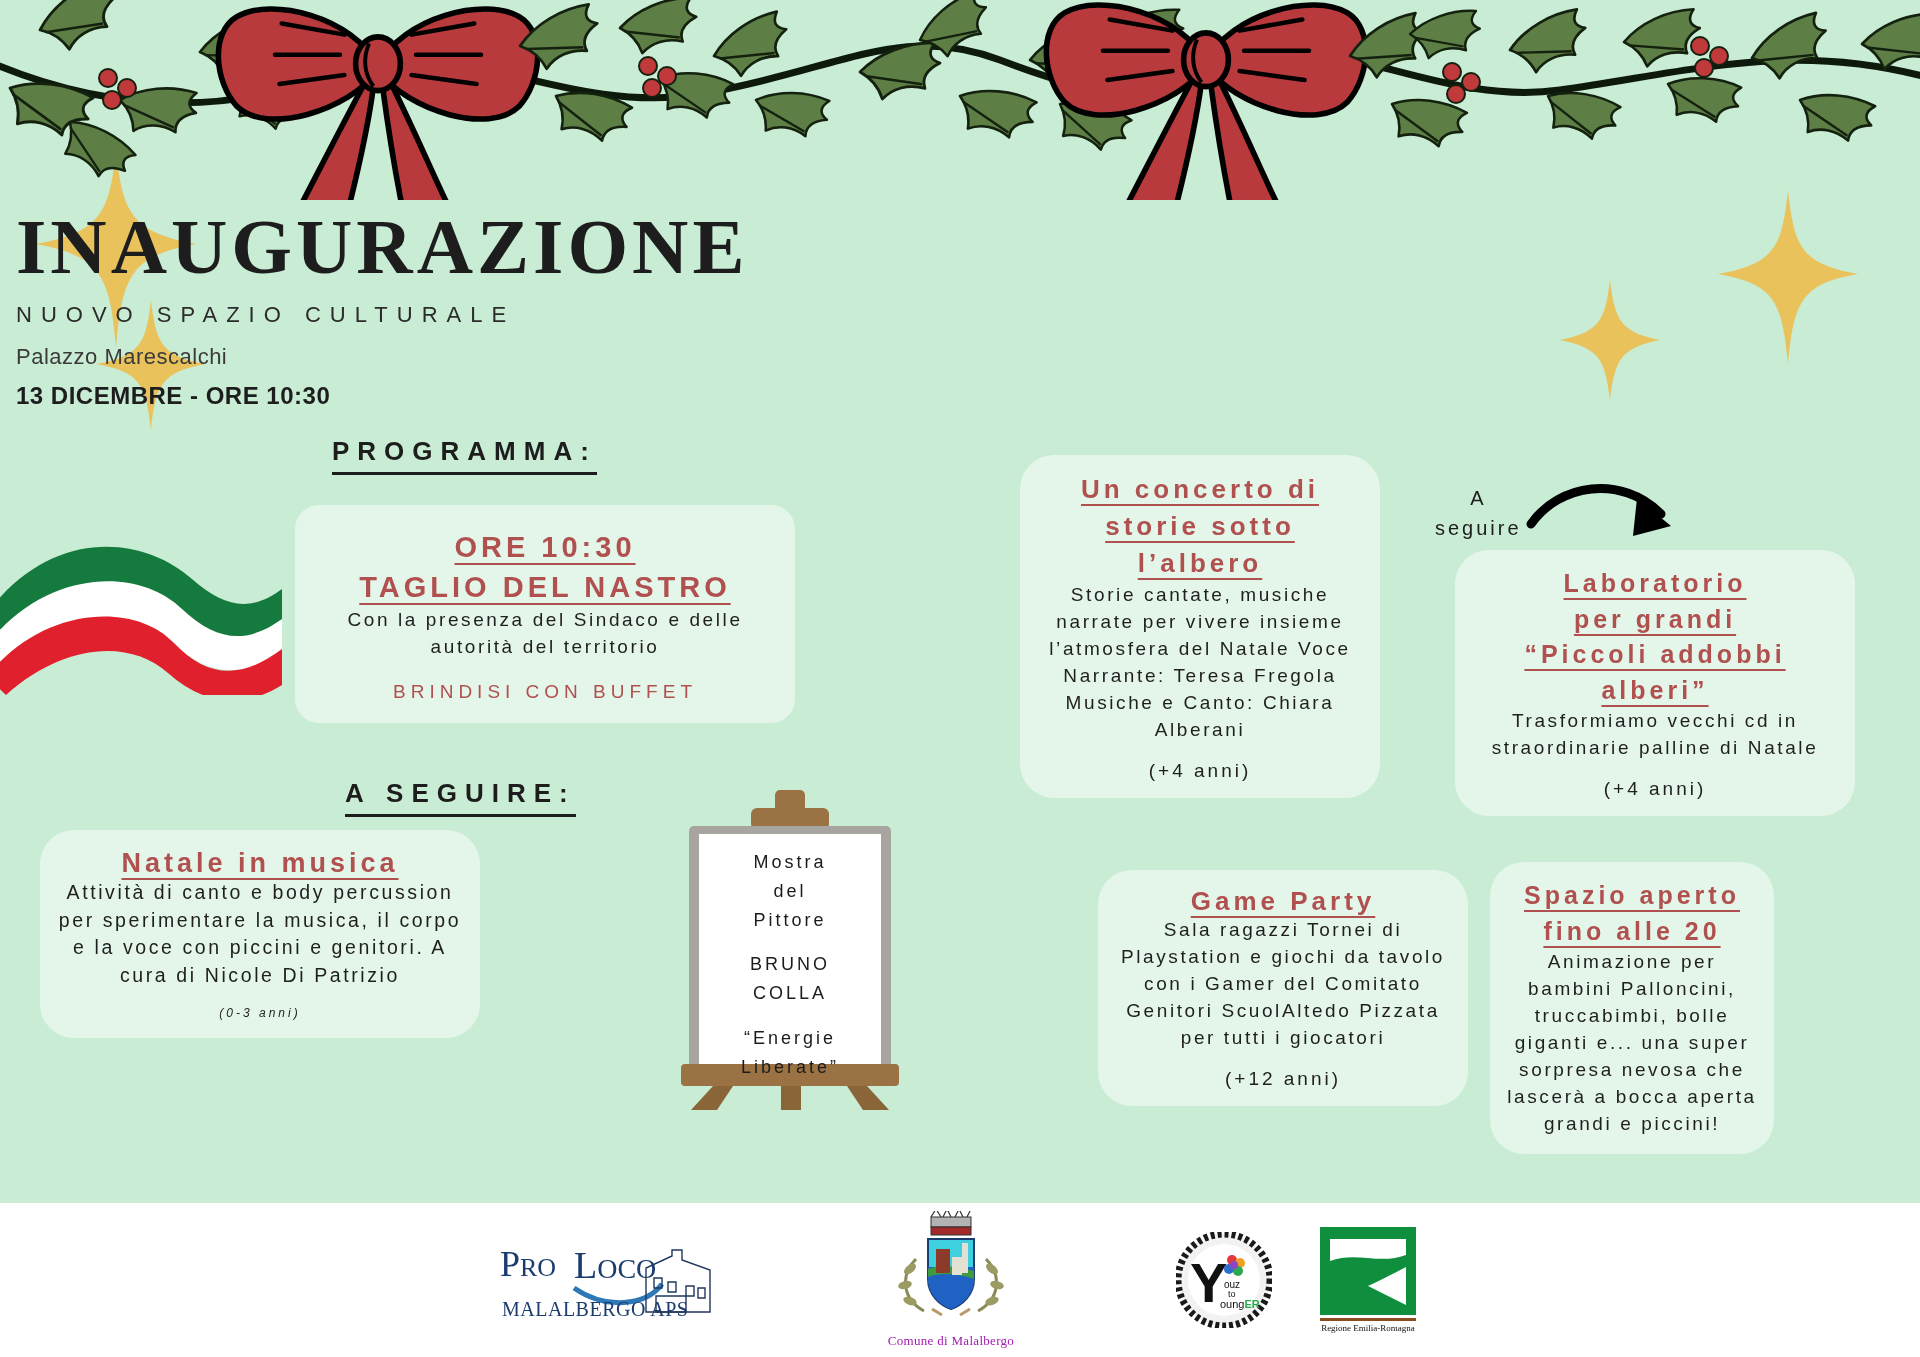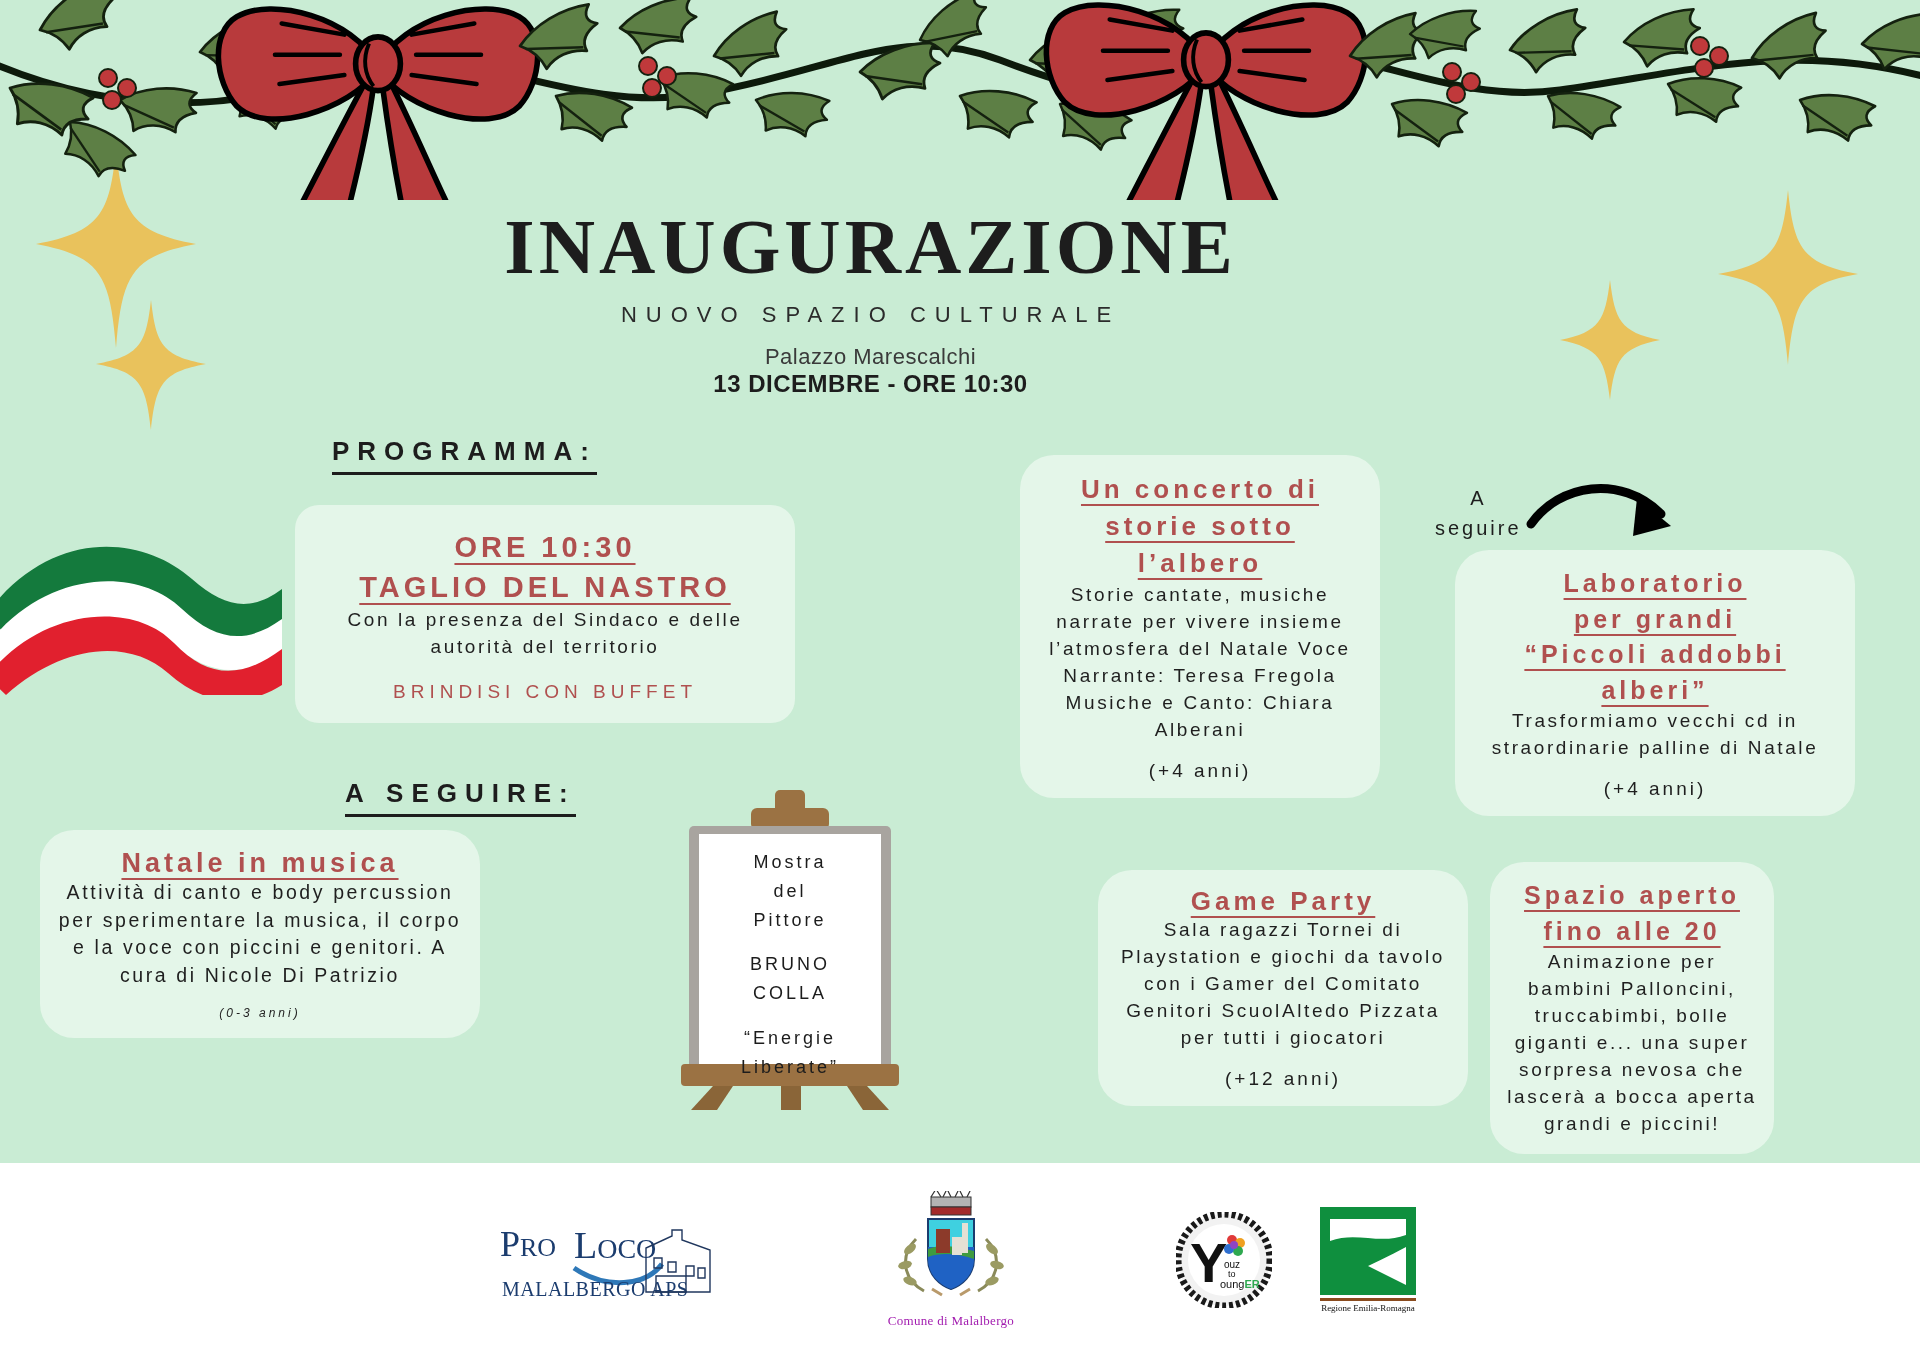--- a/index.html
+++ b/index.html
@@ -12,32 +12,32 @@
   }
   .poster { position:absolute; inset:0; background:#c9ecd4; }
 
   
   .garland { position:absolute; top:0; left:0; width:1920px; height:200px; z-index:5; }
 
   
   .sparkle { position:absolute; z-index:4; }
 
   
-  .title-block { position:absolute; top:208px; left:8px; width:1725px; text-align:center; z-index:6; }
+  .title-block { position:absolute; top:208px; left:16px; width:1725px; text-align:left; z-index:6; }
   .main-title {
     font-family:"Liberation Serif", serif;
     font-size:78px; font-weight:700; letter-spacing:4px; color:#1d1d1d;
     line-height:1;
   }
   .subtitle {
     margin-top:16px;
     font-size:22px; letter-spacing:9px; color:#2b2b2b; font-weight:400;
   }
   .venue { margin-top:16px; font-size:22px; color:#3a3a3a; letter-spacing:0.5px; }
-  .datetime { font-size:24px; font-weight:700; color:#1d1d1d; letter-spacing:0.5px; }
+  .datetime { margin-top:12px; font-size:24px; font-weight:700; color:#1d1d1d; letter-spacing:0.5px; }
 
   .section-head {
     position:absolute; z-index:7;
     font-size:26px; font-weight:700; letter-spacing:8px; color:#1d1d1d;
     border-bottom:3px solid #1d1d1d; padding-bottom:5px;
   }
   #programma-head { left:332px; top:436px; }
   #aseguire-head  { left:345px; top:778px; }
 
   
@@ -104,21 +104,21 @@
   
   #easel { position:absolute; left:655px; top:790px; z-index:6; }
   #easel-text {
     position:absolute; left:690px; top:848px; width:200px; z-index:7;
     text-align:center; color:#1c1c1c; font-size:18px; letter-spacing:3px; line-height:1.6;
   }
   #easel-text .gap { display:block; height:16px; }
 
   
   .footer {
-    position:absolute; left:0; bottom:0; width:1920px; height:194px;
+    position:absolute; left:0; bottom:0; width:1920px; height:154px;
     background:#ffffff; z-index:8;
     display:flex; align-items:center; justify-content:center; gap:150px;
   }
   .footer-logo { display:flex; flex-direction:column; align-items:center; }
   .logo-caption { font-family:"Liberation Serif", serif; font-size:13px; color:#a21caf; margin-top:4px; letter-spacing:.3px; }
   .footer-right { display:flex; align-items:center; gap:44px; }
 </style>
 </head>
 <body>
 

